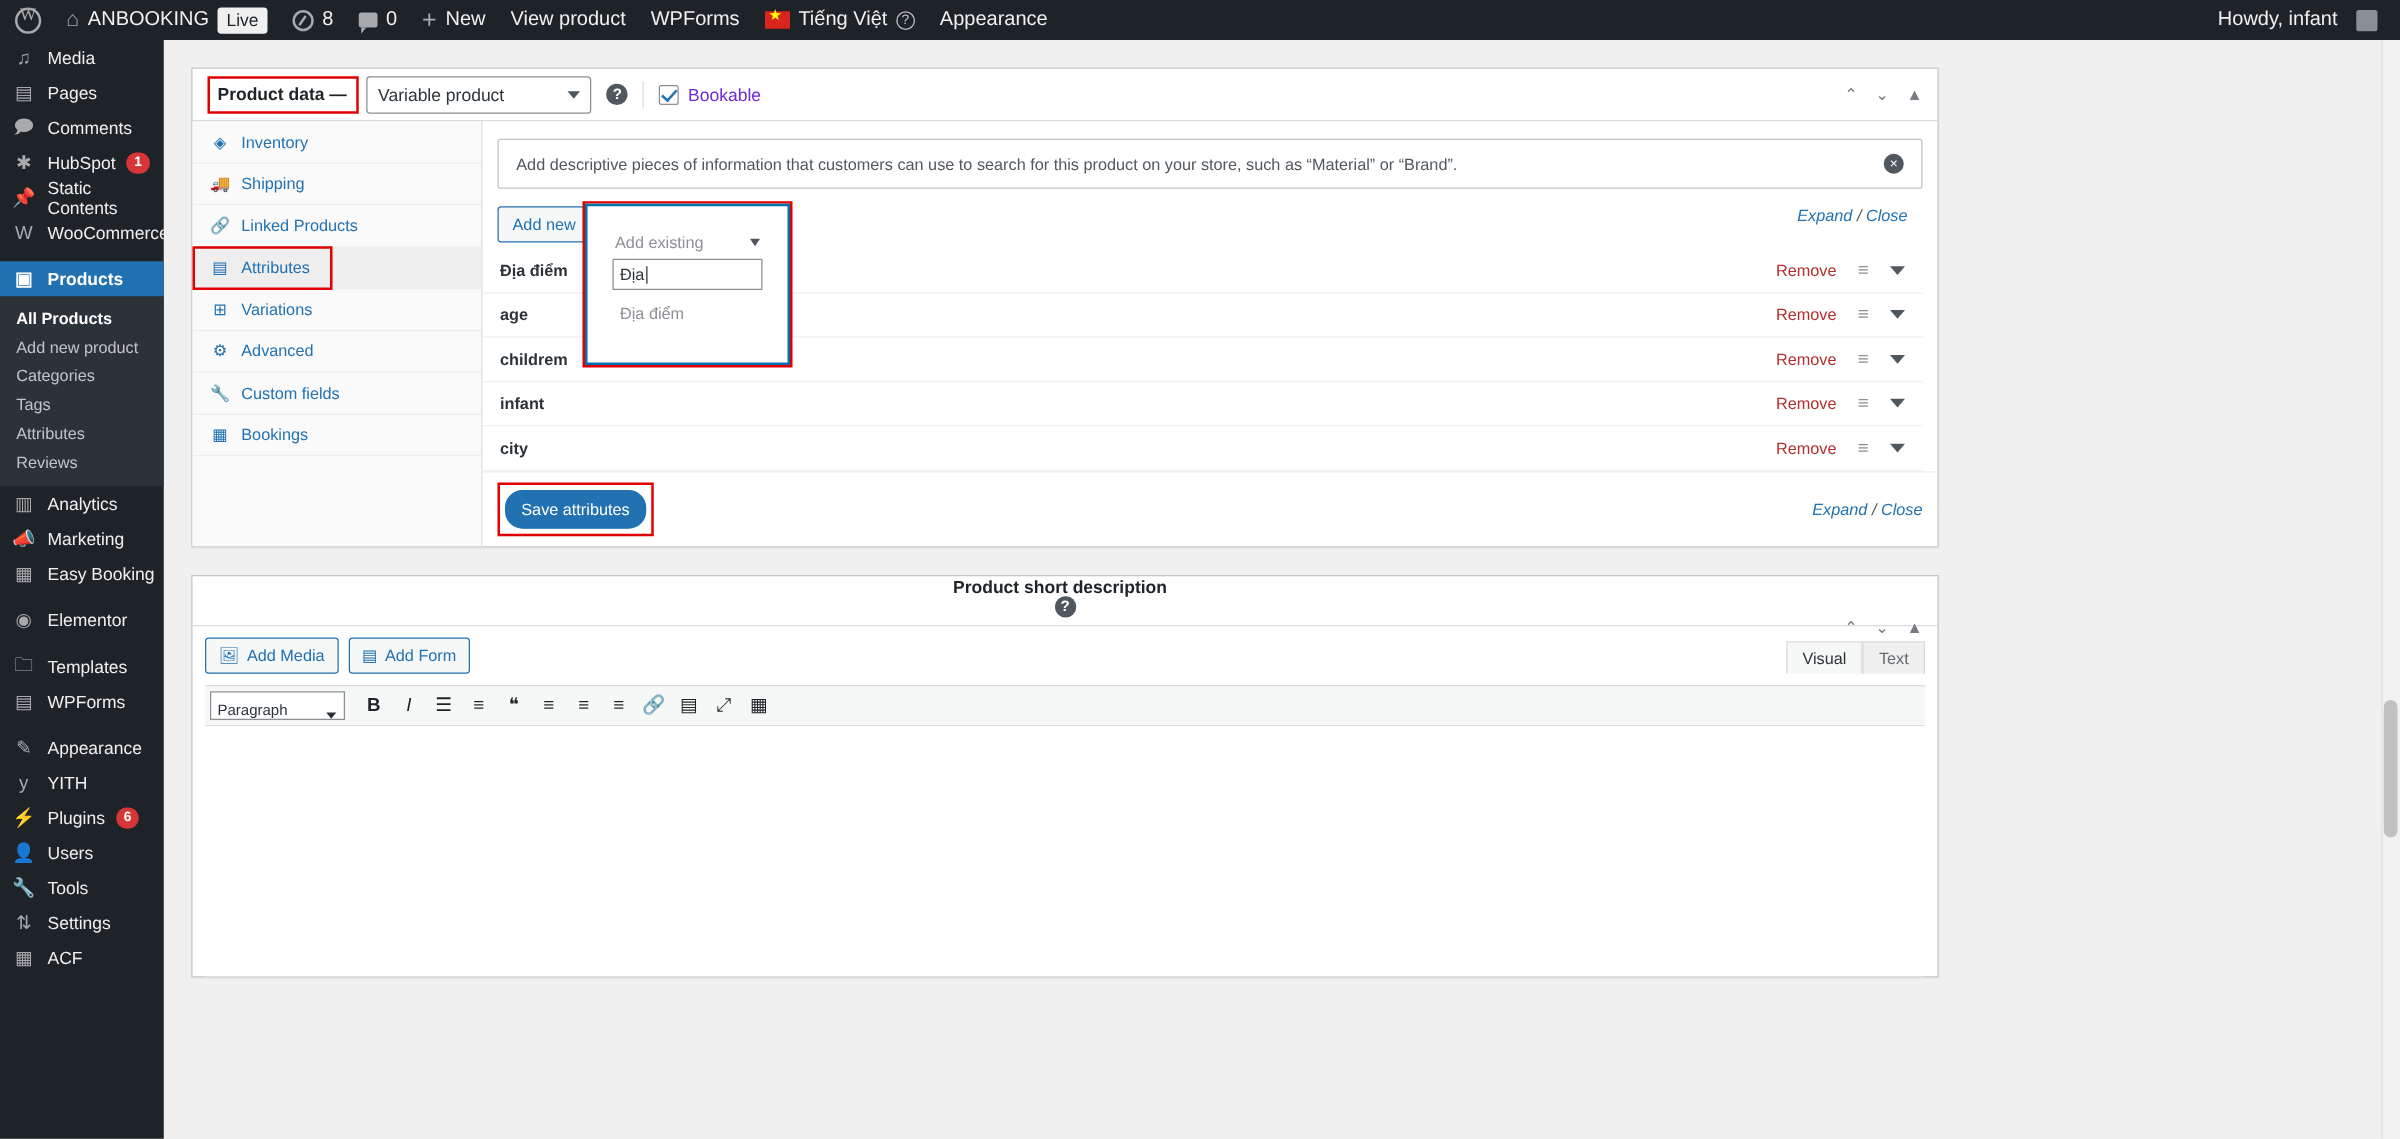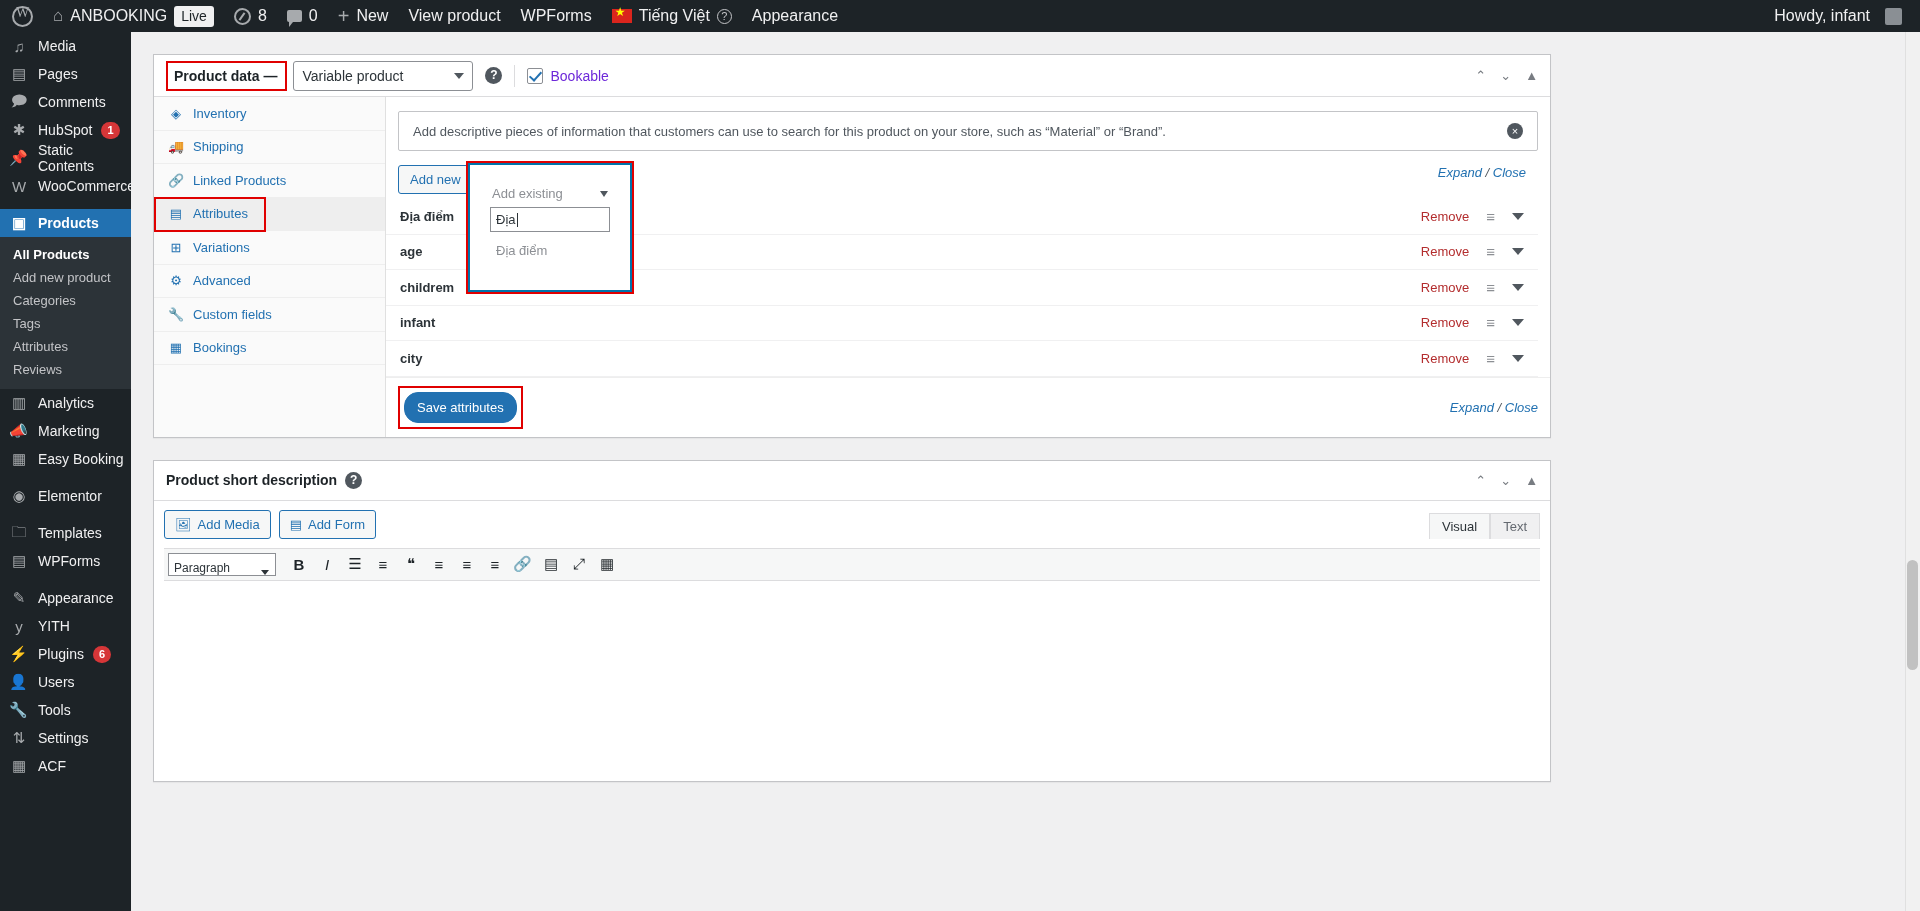--- a/index.html
+++ b/index.html
@@ -236,20 +236,21 @@
   .btn-primary {
     background: #2271b1; color: #fff; border: 1px solid #2271b1;
     border-radius: 14px; font-size: 13px; height: 31px; padding: 0 12px;
     cursor: pointer; font-family: "Liberation Sans", sans-serif;
   }
   #save-attr-wrap { padding: 4px; }
   
   .sd-head {
     display: flex; align-items: center; height: 40px; padding: 0 12px;
     border-bottom: 1px solid #dcdcde;
+    flex-direction: column;
   }
   .sd-head .t { font-size: 14px; font-weight: 600; color: #1d2327; margin-right: 8px; }
   .media-bar { padding: 9px 10px 0 10px; display: flex; gap: 8px; position: relative; }
   .mb-btn {
     border: 1px solid #2271b1; color: #2271b1; background: #f6f7f7;
     border-radius: 3px; font-size: 13px; height: 29px; padding: 0 10px;
     display: flex; align-items: center; gap: 6px; cursor: pointer;
   }
   .tabs-vt { margin-left: auto; display: flex; align-items: flex-end; gap: 0; }
   .vt {

